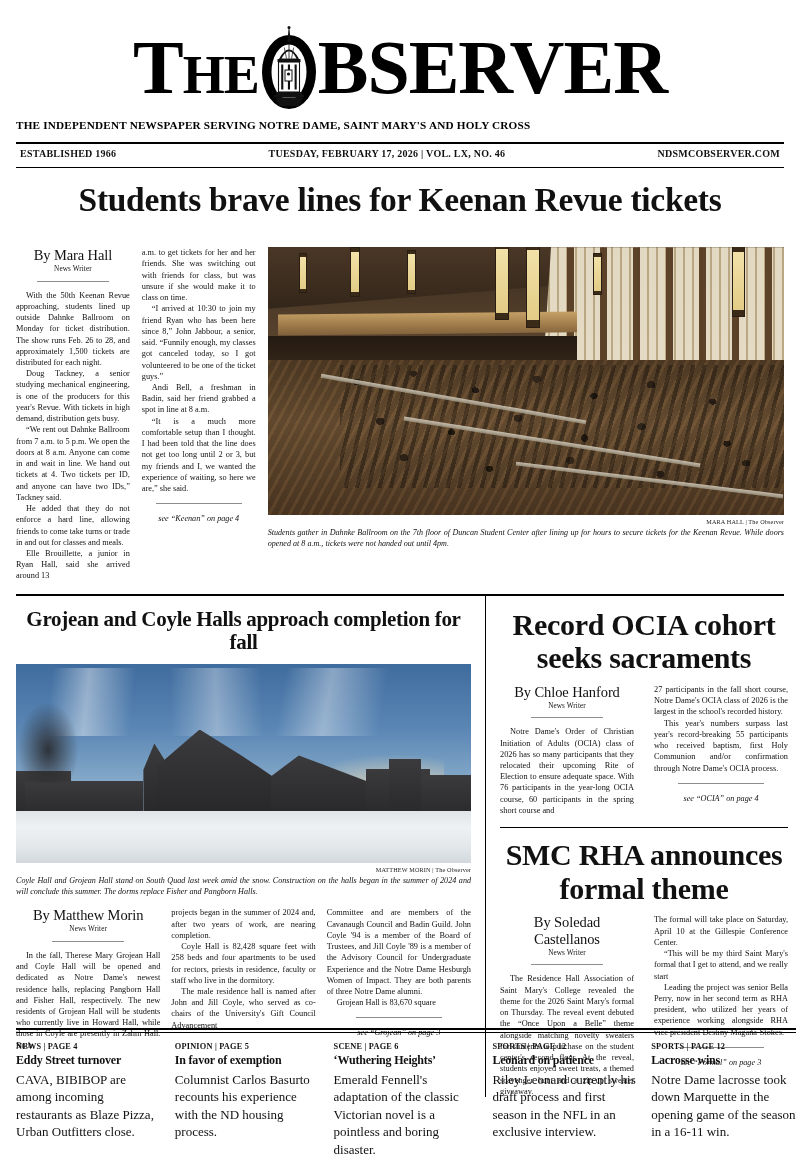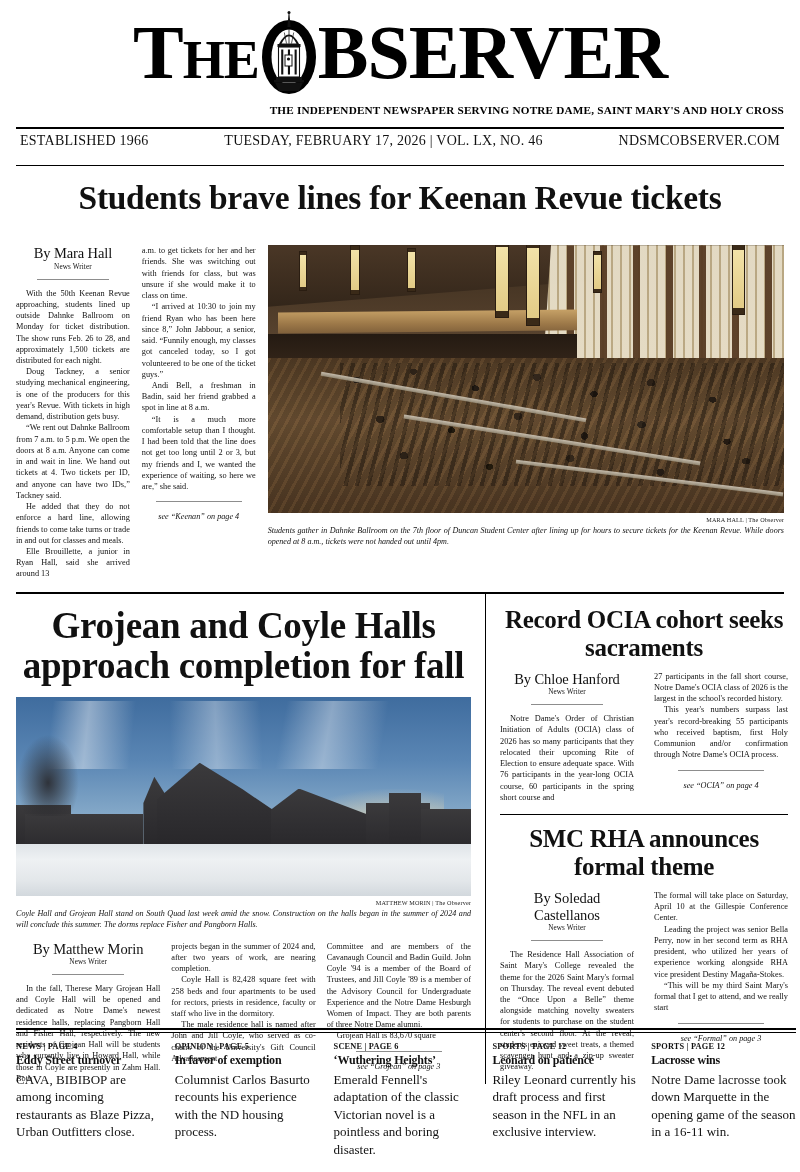--- a/index.html
+++ b/index.html
@@ -15,22 +15,22 @@
 
   .page {
     width: 800px;
     height: 1172px;
     padding: 0 16px;
     position: relative;
   }
 
   
   .masthead {
-    padding-top: 11px;
-    text-align: right;
+    padding-top: 26px;
+    text-align: left;
   }
 
   .nameplate {
     display: flex;
     align-items: center;
     justify-content: center;
     gap: 0px;
     line-height: 0.92;
   }
 
@@ -61,26 +61,26 @@
     letter-spacing: 0.2px;
     color: #000;
     font-family: "Liberation Serif", "DejaVu Serif", serif;
   }
 
   
   .dateline-bar {
     margin-top: 11px;
     border-top: 2.5px solid #000;
     border-bottom: 1px solid #000;
-    padding: 4px 4px 16px 4px;
+    padding: 4px 4px 8px 4px;
     display: flex;
     justify-content: space-between;
     align-items: center;
-    font-size: 14px;
-    font-weight: normal;
+    font-size: 10px;
+    font-weight: bold;
     letter-spacing: 0.25px;
   }
   .dateline-bar .dl-left { flex: 0 0 auto; }
   .dateline-bar .dl-center { flex: 1 1 auto; text-align: center; }
   .dateline-bar .dl-right { flex: 0 0 auto; }
 
   
   .lead {
     padding-top: 14px;
   }
@@ -169,28 +169,28 @@
   
   .mid {
     display: flex;
     margin-top: 0px;
   }
   .mid-left  { width: 470px; padding: 12px 14px 0 0; border-right: 1px solid #000; }
   .mid-right { flex: 1 1 auto; padding: 12px 0 0 14px; }
 
   .head2 {
     text-align: center;
-    font-size: 37px;
+    font-size: 21px;
     font-weight: bold;
     line-height: 1.1;
     letter-spacing: -0.3px;
   }
   .head3 {
     text-align: center;
-    font-size: 25px;
+    font-size: 30px;
     font-weight: bold;
     line-height: 1.12;
     letter-spacing: -0.3px;
   }
 
   .three-col {
     display: flex;
     gap: 11px;
     margin-top: 10px;
   }
@@ -546,22 +546,22 @@
           <div class="col">
             <div class="byline">
               <div class="bl-name">By Soledad Castellanos</div>
               <div class="bl-role">News Writer</div>
               <div class="bl-rule"></div>
             </div>
             <p>The Residence Hall Association of Saint Mary's College revealed the theme for the 2026 Saint Mary's formal on Thursday. The reveal event debuted the “Once Upon a Belle” theme alongside matching novelty sweaters for students to purchase on the student center's second floor. At the reveal, students enjoyed sweet treats, a themed scavenger hunt and a zip-up sweater giveaway.</p>
           </div>
           <div class="col">
             <p class="noindent">The formal will take place on Saturday, April 10 at the Gillespie Conference Center.</p>
+            <p>“This will be my third Saint Mary's formal that I get to attend, and we really start</p>
             <p>Leading the project was senior Bella Perry, now in her second term as RHA president, who utilized her years of experience working alongside RHA vice president Destiny Magaña-Stokes.</p>
-            <p>“This will be my third Saint Mary's formal that I get to attend, and we really start</p>
             <div class="jump-rule"></div>
             <div class="jump">see “Formal” on page 3</div>
           </div>
         </div>
       </div>
 
     </div>
   </div>
 
   <div class="teaser-wrap">

